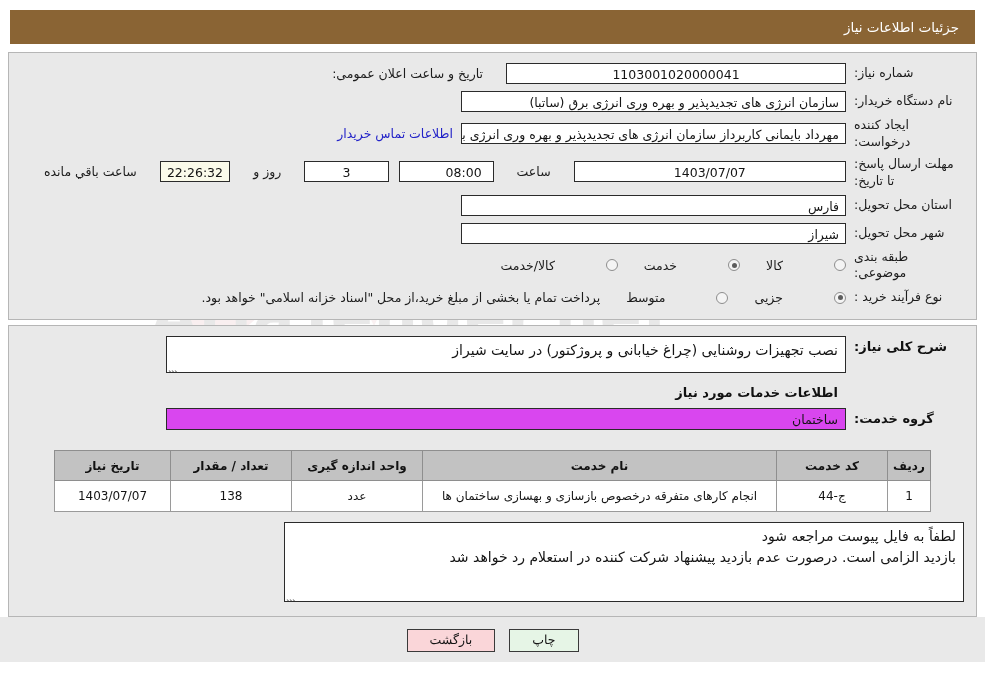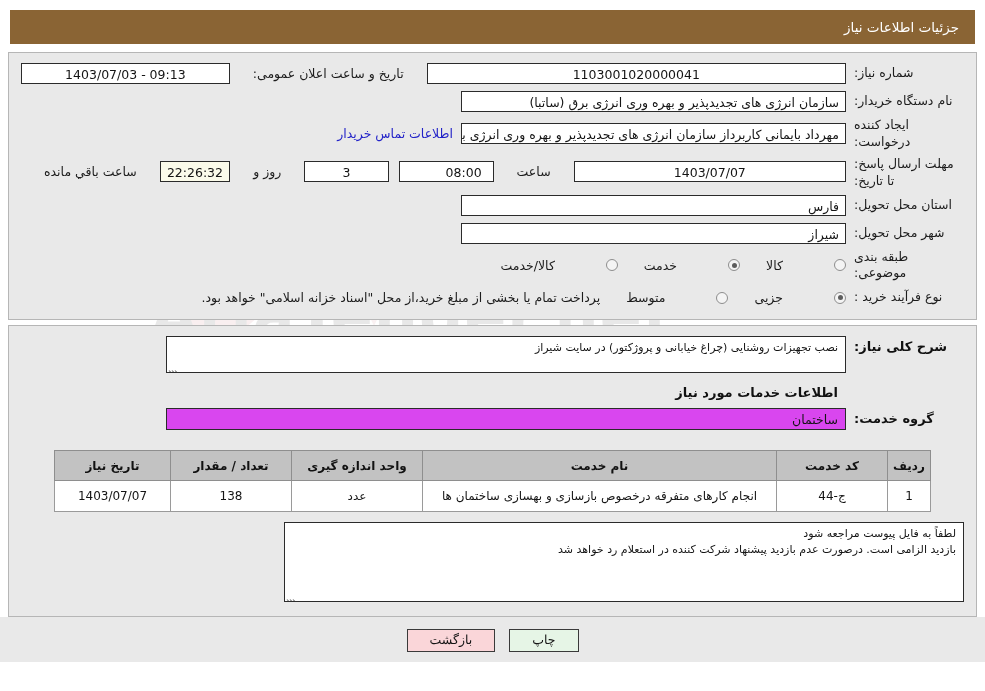--- a/index.html
+++ b/index.html
@@ -125,21 +125,21 @@
     box-sizing: border-box;
     font-size: 12.5px;
     text-align: center;
     white-space: nowrap;
     overflow: hidden;
     color: #141414;
   }
   .fld.rt { text-align: right; }
   .fld.num { direction: ltr; }
 
-  .w-need    { width: 422px; }
+  .w-need    { width: 340px; }
   .w-org     { width: 385px; }
   .w-creator { width: 385px; }
   .w-date    { width: 385px; }
   .w-prov    { width: 385px; }
   .w-city    { width: 385px; }
   .w-ann     { width: 210px; }
   .w-hour    { width: 115px; padding-left: 41px; }
   .w-days    { width: 115px; }
   .w-remain  { width: 95px; background: #fbfbea; }
 
@@ -210,21 +210,21 @@
     box-sizing: border-box;
     padding-top: 3px;
   }
   .textarea-box {
     border: 1px solid #2b2b2b;
     background: #fff;
     width: 680px;
     height: 37px;
     padding: 3px 7px;
     box-sizing: border-box;
-    font-size: 11px;
+    font-size: 14px;
     text-align: right;
     position: relative;
     color: #141414;
     line-height: 1.45;
     overflow: hidden;
   }
   .textarea-box.tall { height: 80px; }
   .resize-grip {
     position: absolute;
     left: 2px; bottom: 1px;
@@ -339,21 +339,20 @@
     <span>جزئیات اطلاعات نیاز</span>
   </div>
 
   <div class="panel">
     <div class="panel-inner">
 
       <div class="row">
         <div class="lbl">شماره نیاز:</div>
         <div class="fld w-need num">1103001020000041</div>
         <div class="rowtext">تاریخ و ساعت اعلان عمومی:</div>
-        <div class="fld w-ann num">1403/07/03 - 09:13</div>
       </div>
 
       <div class="row">
         <div class="lbl">نام دستگاه خریدار:</div>
         <div class="fld w-org rt">سازمان انرژی های تجدیدپذیر و بهره وری انرژی برق (ساتبا)</div>
       </div>
 
       <div class="row">
         <div class="lbl">ایجاد کننده درخواست:</div>
         <div class="fld w-creator rt">مهرداد بایمانی کاربرداز سازمان انرژی های تجدیدپذیر و بهره وری انرژی برق (ساتبا)</div>

